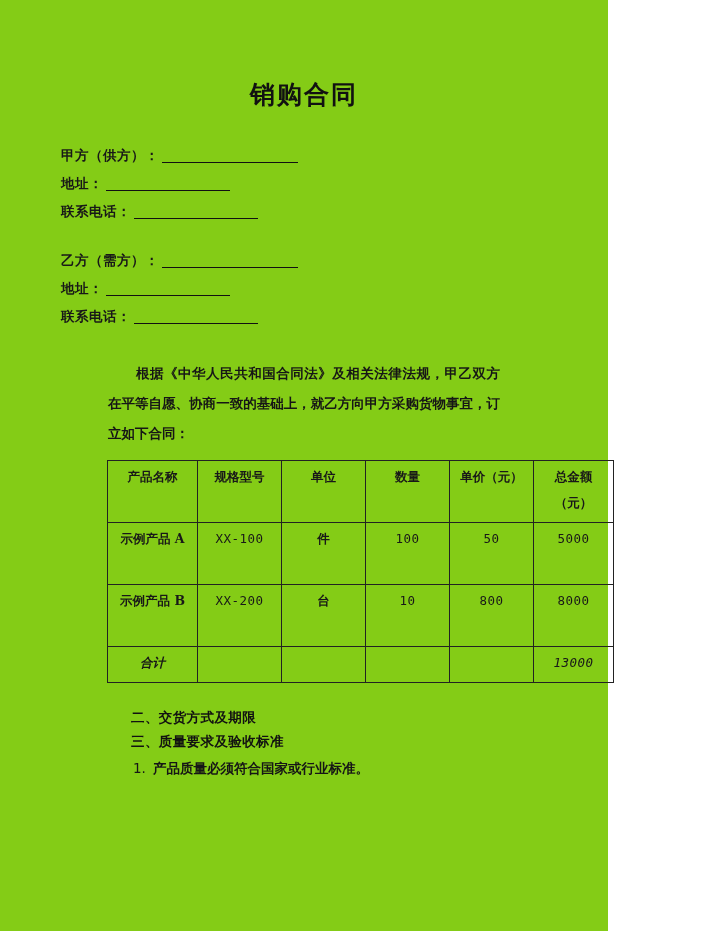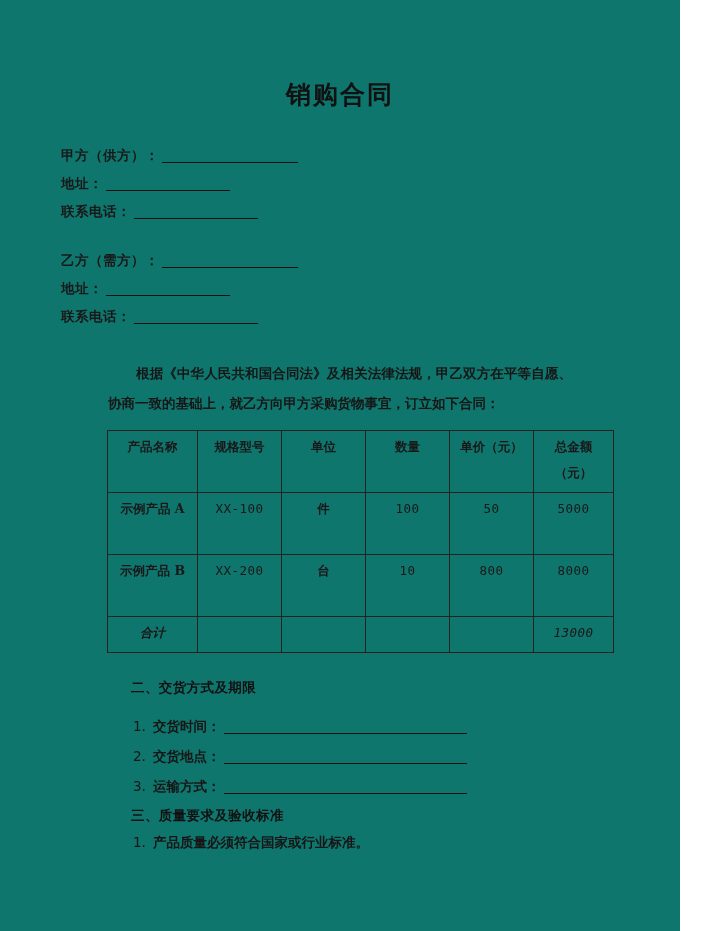--- a/index.html
+++ b/index.html
@@ -9,23 +9,23 @@
   }
   body {
     width: 720px;
     height: 931px;
     font-family: "DejaVu Serif", "Liberation Serif", serif;
     color: #1a1a1a;
     overflow: hidden;
   }
   .page {
     position: relative;
-    width: 680px;
+    width: 608px;
     height: 931px;
-    background: #0f766e;
+    background: #84cc16;
     box-sizing: border-box;
   }
   .doc-title {
     text-align: center;
     font-size: 25px;
     font-weight: bold;
     letter-spacing: 2px;
     margin: 0;
     padding-top: 78px;
     font-family: "DejaVu Sans", "Liberation Sans", sans-serif;
@@ -206,31 +206,20 @@
         <td></td>
         <td></td>
         <td></td>
         <td class="num">13000</td>
       </tr>
     </tbody>
   </table>
 
   <div class="section-heading" style="margin-top:26px">二、交货方式及期限</div>
 
-  <div class="list-block">
-    <div class="list-item">
-      <span class="idx">1.</span><span>交货时间：</span><span class="blank blank-line"></span>
-    </div>
-    <div class="list-item">
-      <span class="idx">2.</span><span>交货地点：</span><span class="blank blank-line"></span>
-    </div>
-    <div class="list-item">
-      <span class="idx">3.</span><span>运输方式：</span><span class="blank blank-line"></span>
-    </div>
-  </div>
 
   <div class="section-heading heading-tight">三、质量要求及验收标准</div>
 
   <div class="list-block" style="margin-top:2px">
     <div class="list-item">
       <span class="idx">1.</span><span>产品质量必须符合国家或行业标准。</span>
     </div>
   </div>
 
 </div>

